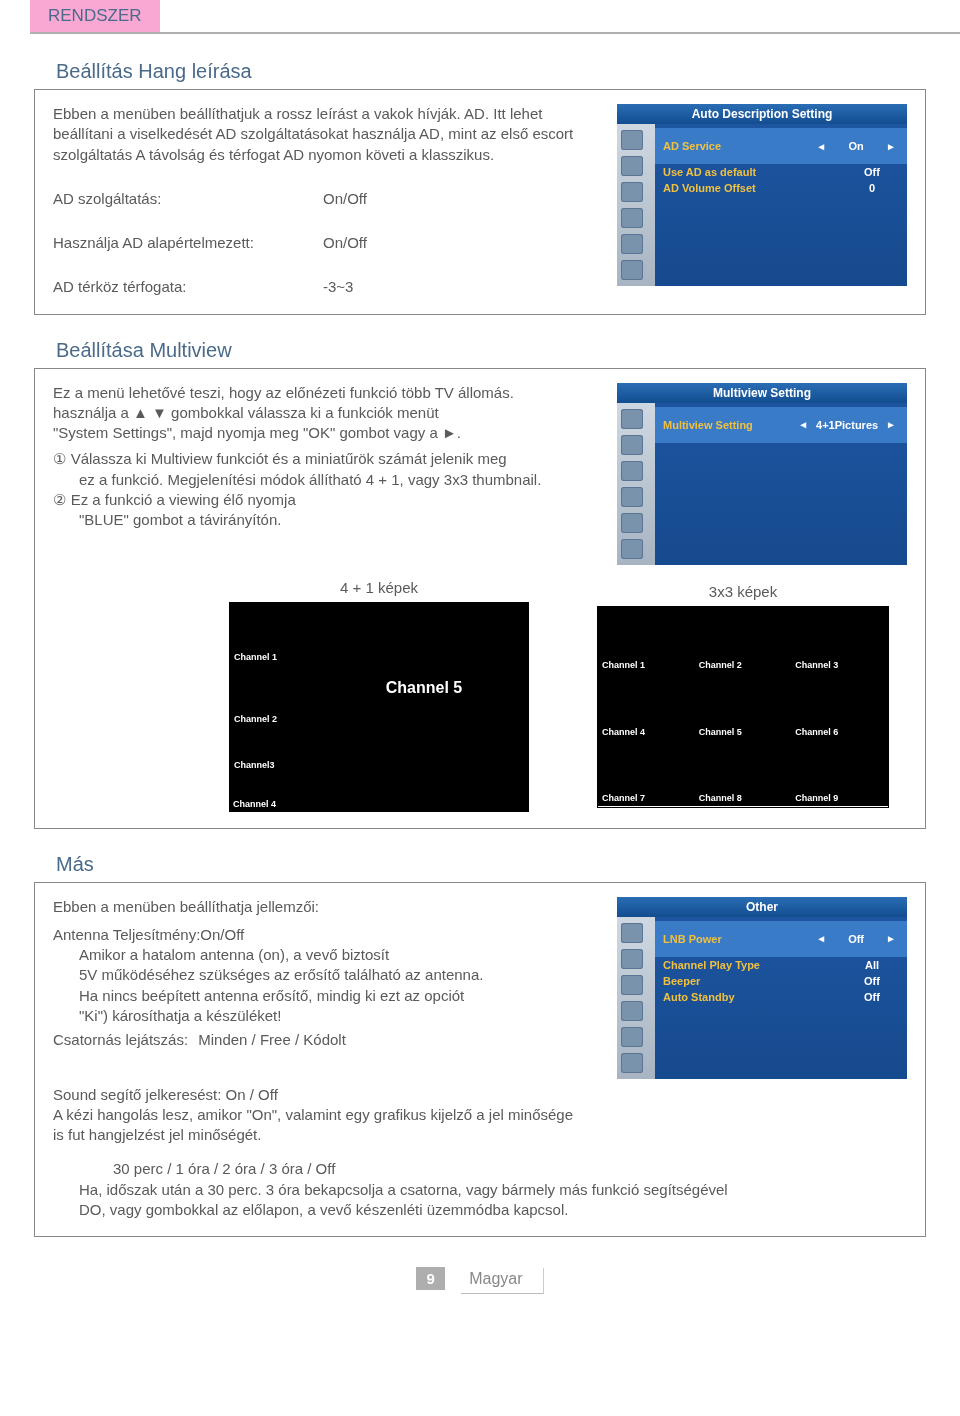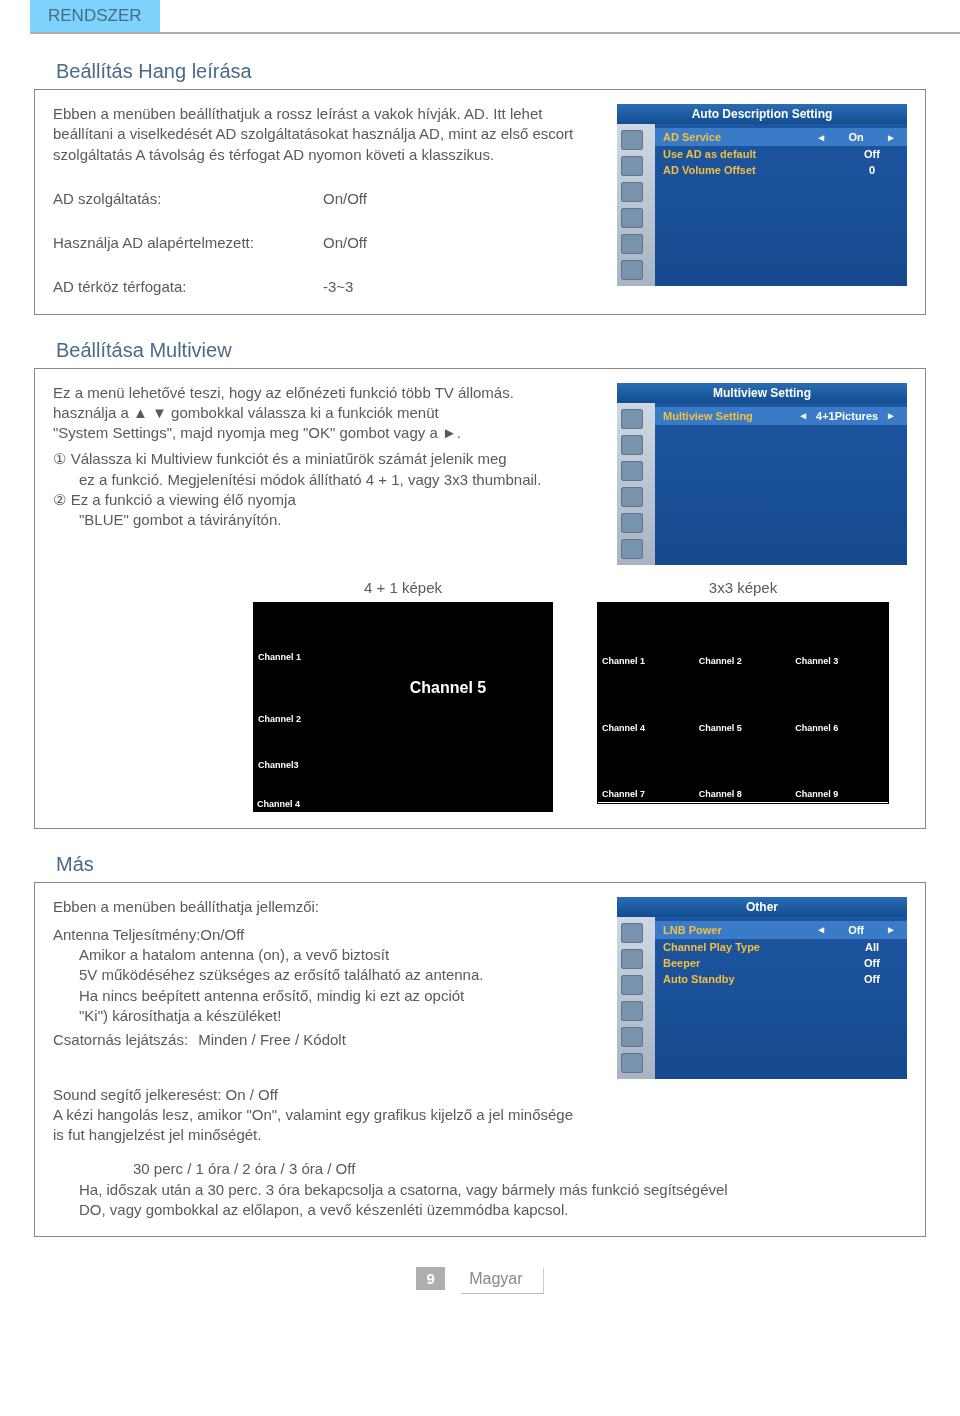--- a/index.html
+++ b/index.html
@@ -8,21 +8,21 @@
     font-family: Arial, sans-serif;
     background: #fff;
     color: #555;
     width: 960px;
   }
   .page {
     padding: 0 30px 20px 30px;
     position: relative;
   }
   .header-tab {
-    background: #7dd3fc;
+    background: #f9a8d4;
     color: #4a6a8a;
     padding: 6px 18px;
     font-size: 17px;
     display: inline-block;
     margin-bottom: 18px;
     position: relative;
   }
   .header-tab::after {
     content: "";
     display: block;
@@ -79,24 +79,24 @@
     box-shadow: inset 0 0 0 1px #5a7694;
   }
   .osd-rows {
     flex: 1;
     background: linear-gradient(#1d55a0, #164a8e);
     padding: 4px 8px;
   }
   .osd-row { display: flex; align-items: center; padding: 2px 0; }
   .osd-row-label { flex: 1; color: #f0c040; font-weight: bold; }
   .osd-row-value { width: 54px; text-align: center; color: #fff; font-weight: bold; }
-  .osd-row.highlight { background: #3a7bc8; margin: 0 -8px; padding: 3px 8px; }
+  .osd-row.highlight { background: #3a7bc8; margin: 0 -8px; padding: 12px 8px; }
   .arrow { color: #fff; font-size: 10px; padding: 0 3px; }
 
-  .multi-diagrams { display: flex; gap: 44px; justify-content: flex-end; margin-top: 14px; padding: 0 18px 0 120px;}
+  .multi-diagrams { display: flex; gap: 68px; justify-content: flex-end; margin-top: 14px; padding: 0 18px 0 120px; align-items: center;}
   .diagram { }
   .diagram-title { font-size: 15px; color: #5a5a5a; margin-bottom: 6px; text-align:center;}
   .layout-4p1 { display: flex; height: 170px; border: 1px solid #000; }
   .l4-side { display: flex; flex-direction: column; width: 90px; }
   .l4-cell { flex: 1; border: 1px solid #000; background: #000; color: #fff; font-size: 9px; display:flex; align-items:flex-end; padding:2px 3px; font-weight:bold;}
   .l4-cell.short { flex: 0.7; }
   .l4-main { flex: 1; border: 1px solid #000; background: #000; color: #fff; font-size: 16px; display:flex; align-items:center; justify-content:center; font-weight:bold;}
   .l4-bottom { height: 32px; border: 1px solid #000; background: #000; color: #fff; font-size: 9px; display:flex; align-items:flex-end; padding:2px 3px; font-weight:bold;}
 
   .layout-3x3 { display: grid; grid-template-columns: repeat(3, 1fr); grid-template-rows: repeat(3, 1fr); width: 290px; height: 200px; border: 1px solid #000; }
@@ -304,21 +304,21 @@
             </div>
           </div>
         </div>
       </div>
     </div>
     <div class="text-col" style="margin-top:6px;">
       <div>Sound segítő jelkeresést: On / Off</div>
       <div>A kézi hangolás lesz, amikor "On", valamint egy grafikus kijelző a jel minősége</div>
       <div>is fut hangjelzést jel minőségét.</div>
       <div style="margin-top:14px; display:flex;">
-        <span style="margin-left:80px;">30 perc / 1 óra / 2 óra / 3 óra / Off</span>
+        <span style="margin-left:60px;">30 perc / 1 óra / 2 óra / 3 óra / Off</span>
       </div>
       <div class="indent">Ha, időszak után a 30 perc. 3 óra bekapcsolja a csatorna, vagy bármely más funkció segítségével</div>
       <div class="indent">DO, vagy gombokkal az előlapon, a vevő készenléti üzemmódba kapcsol.</div>
     </div>
   </div>
 
   <div class="page-footer">
     <span class="page-number-box">9</span>
     <span class="page-lang">Magyar</span>
   </div>

